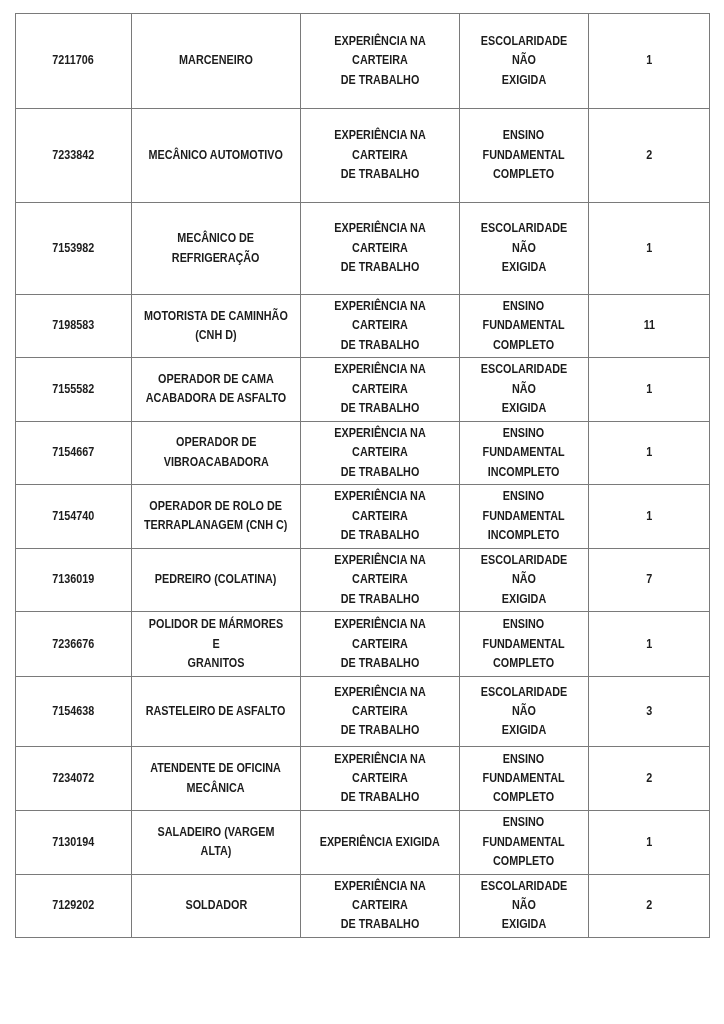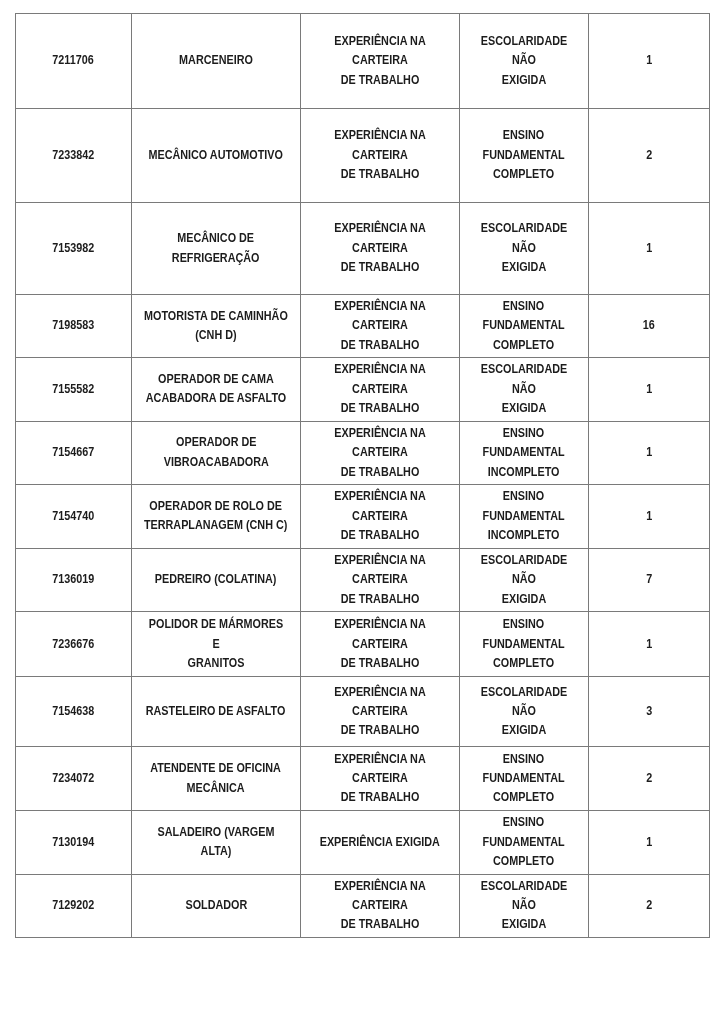--- a/index.html
+++ b/index.html
@@ -111,21 +111,21 @@
 
   <tr class="row-4">
     <td><span class="cell-text">7198583</span></td>
     <td><span class="cell-text">MOTORISTA DE CAMINHÃO
 (CNH D)</span></td>
     <td><span class="cell-text">EXPERIÊNCIA NA CARTEIRA
 DE TRABALHO</span></td>
     <td><span class="cell-text">ENSINO
 FUNDAMENTAL
 COMPLETO</span></td>
-    <td><span class="cell-text">16</span></td>
+    <td><span class="cell-text">11</span></td>
   </tr>
 
   <tr class="row-5">
     <td><span class="cell-text">7155582</span></td>
     <td><span class="cell-text">OPERADOR DE CAMA
 ACABADORA DE ASFALTO</span></td>
     <td><span class="cell-text">EXPERIÊNCIA NA CARTEIRA
 DE TRABALHO</span></td>
     <td><span class="cell-text">ESCOLARIDADE NÃO
 EXIGIDA</span></td>

